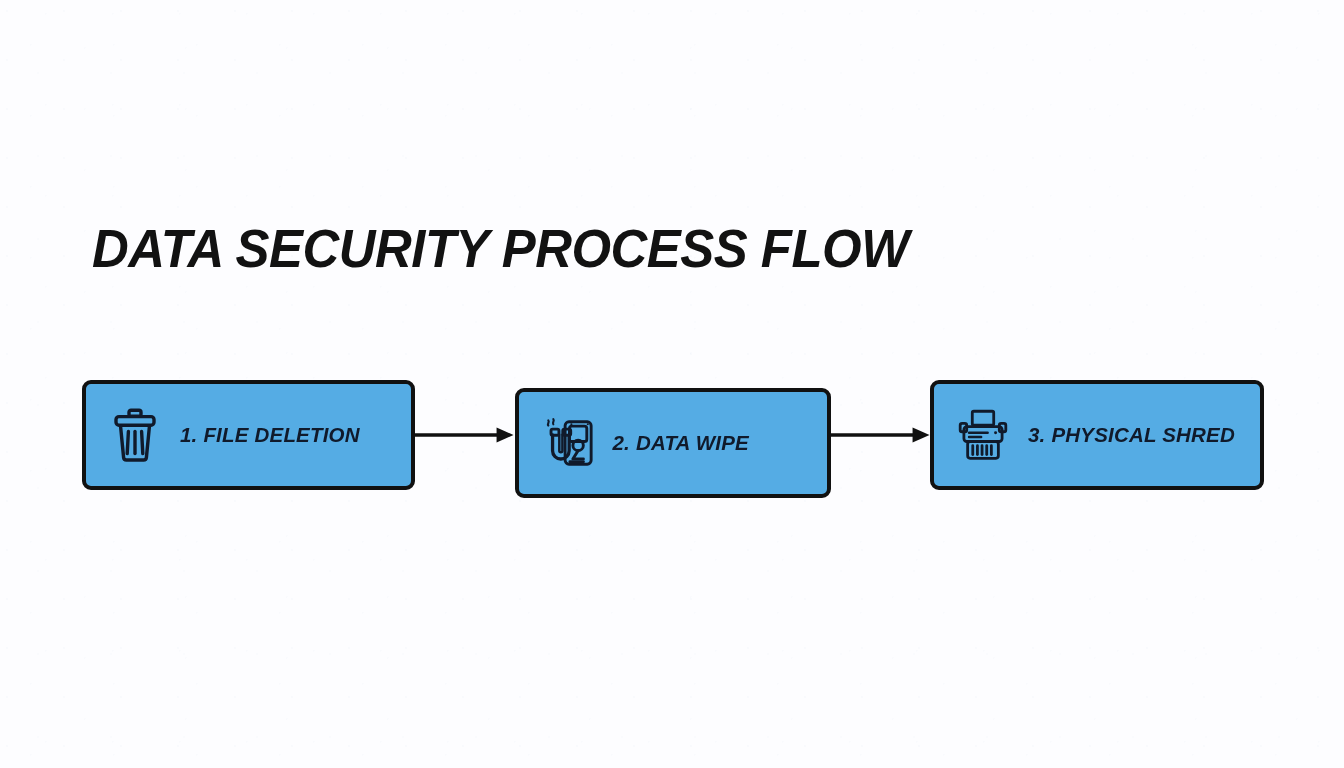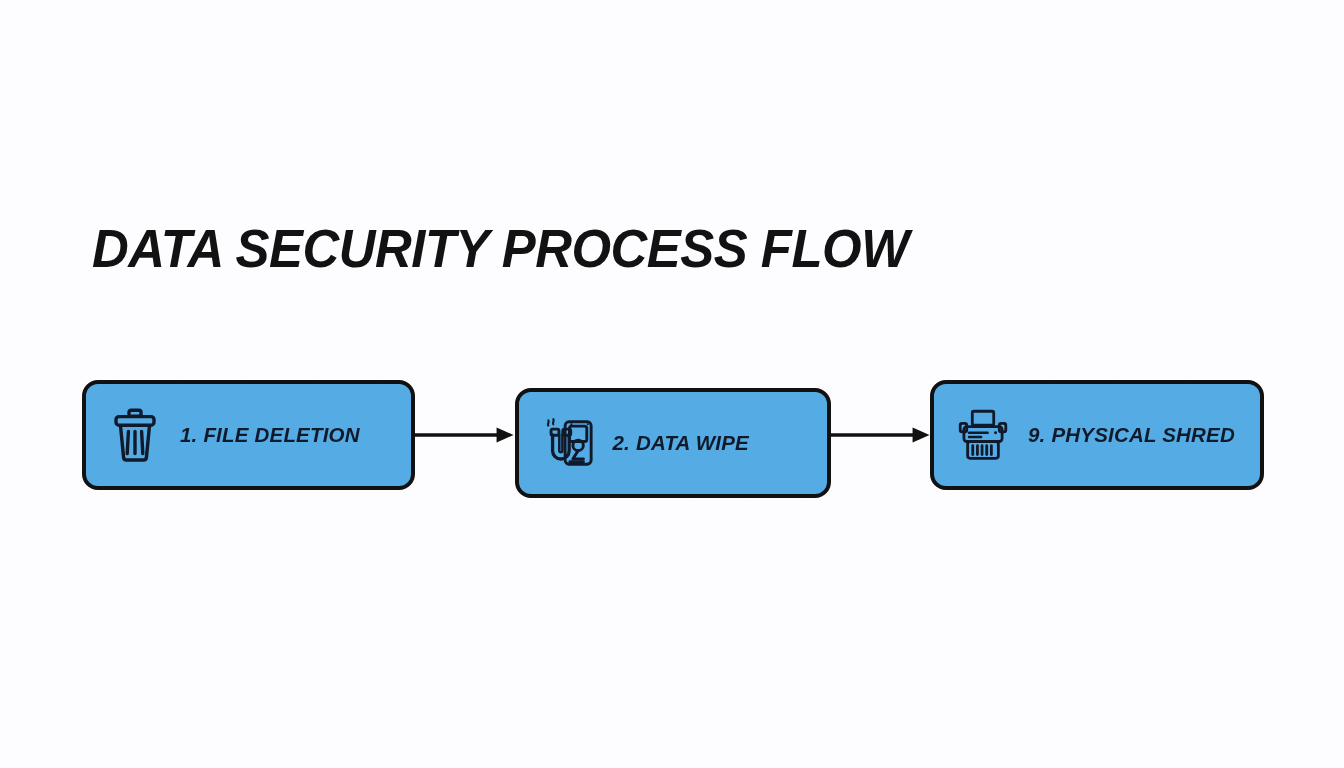--- a/index.html
+++ b/index.html
@@ -60,21 +60,21 @@
     width: 1182px;
     height: 110px;
     display: flex;
     align-items: center;
   }
 
   .flow-node {
     height: 110px;
     background: #55ACE4;
     border: 4px solid #111111;
-    border-radius: 16px;
+    border-radius: 9px;
     display: flex;
     align-items: center;
     flex: 0 0 auto;
     padding-left: 22px;
     gap: 18px;
   }
 
   .node-1 { width: 333px; }
   .node-2 { width: 316px; margin-top: 15px; }
   .node-3 { width: 334px; }
@@ -185,17 +185,17 @@
           <circle cx="42.5" cy="25.5" r="1.6" fill="#101a2b" stroke="none"></circle>
 
           <rect x="12.5" y="35" width="33" height="18" rx="2.6"></rect>
           <line x1="18" y1="39.5" x2="18" y2="49"></line>
           <line x1="23" y1="39.5" x2="23" y2="49"></line>
           <line x1="28" y1="39.5" x2="28" y2="49"></line>
           <line x1="33" y1="39.5" x2="33" y2="49"></line>
           <line x1="38" y1="39.5" x2="38" y2="49"></line>
         </svg>
       </span>
-      <span class="node-label">9. PHYSICAL SHRED</span>
+      <span class="node-label">3. PHYSICAL SHRED</span>
     </div>
 
   </div>
 </div>
 
 </body></html>

